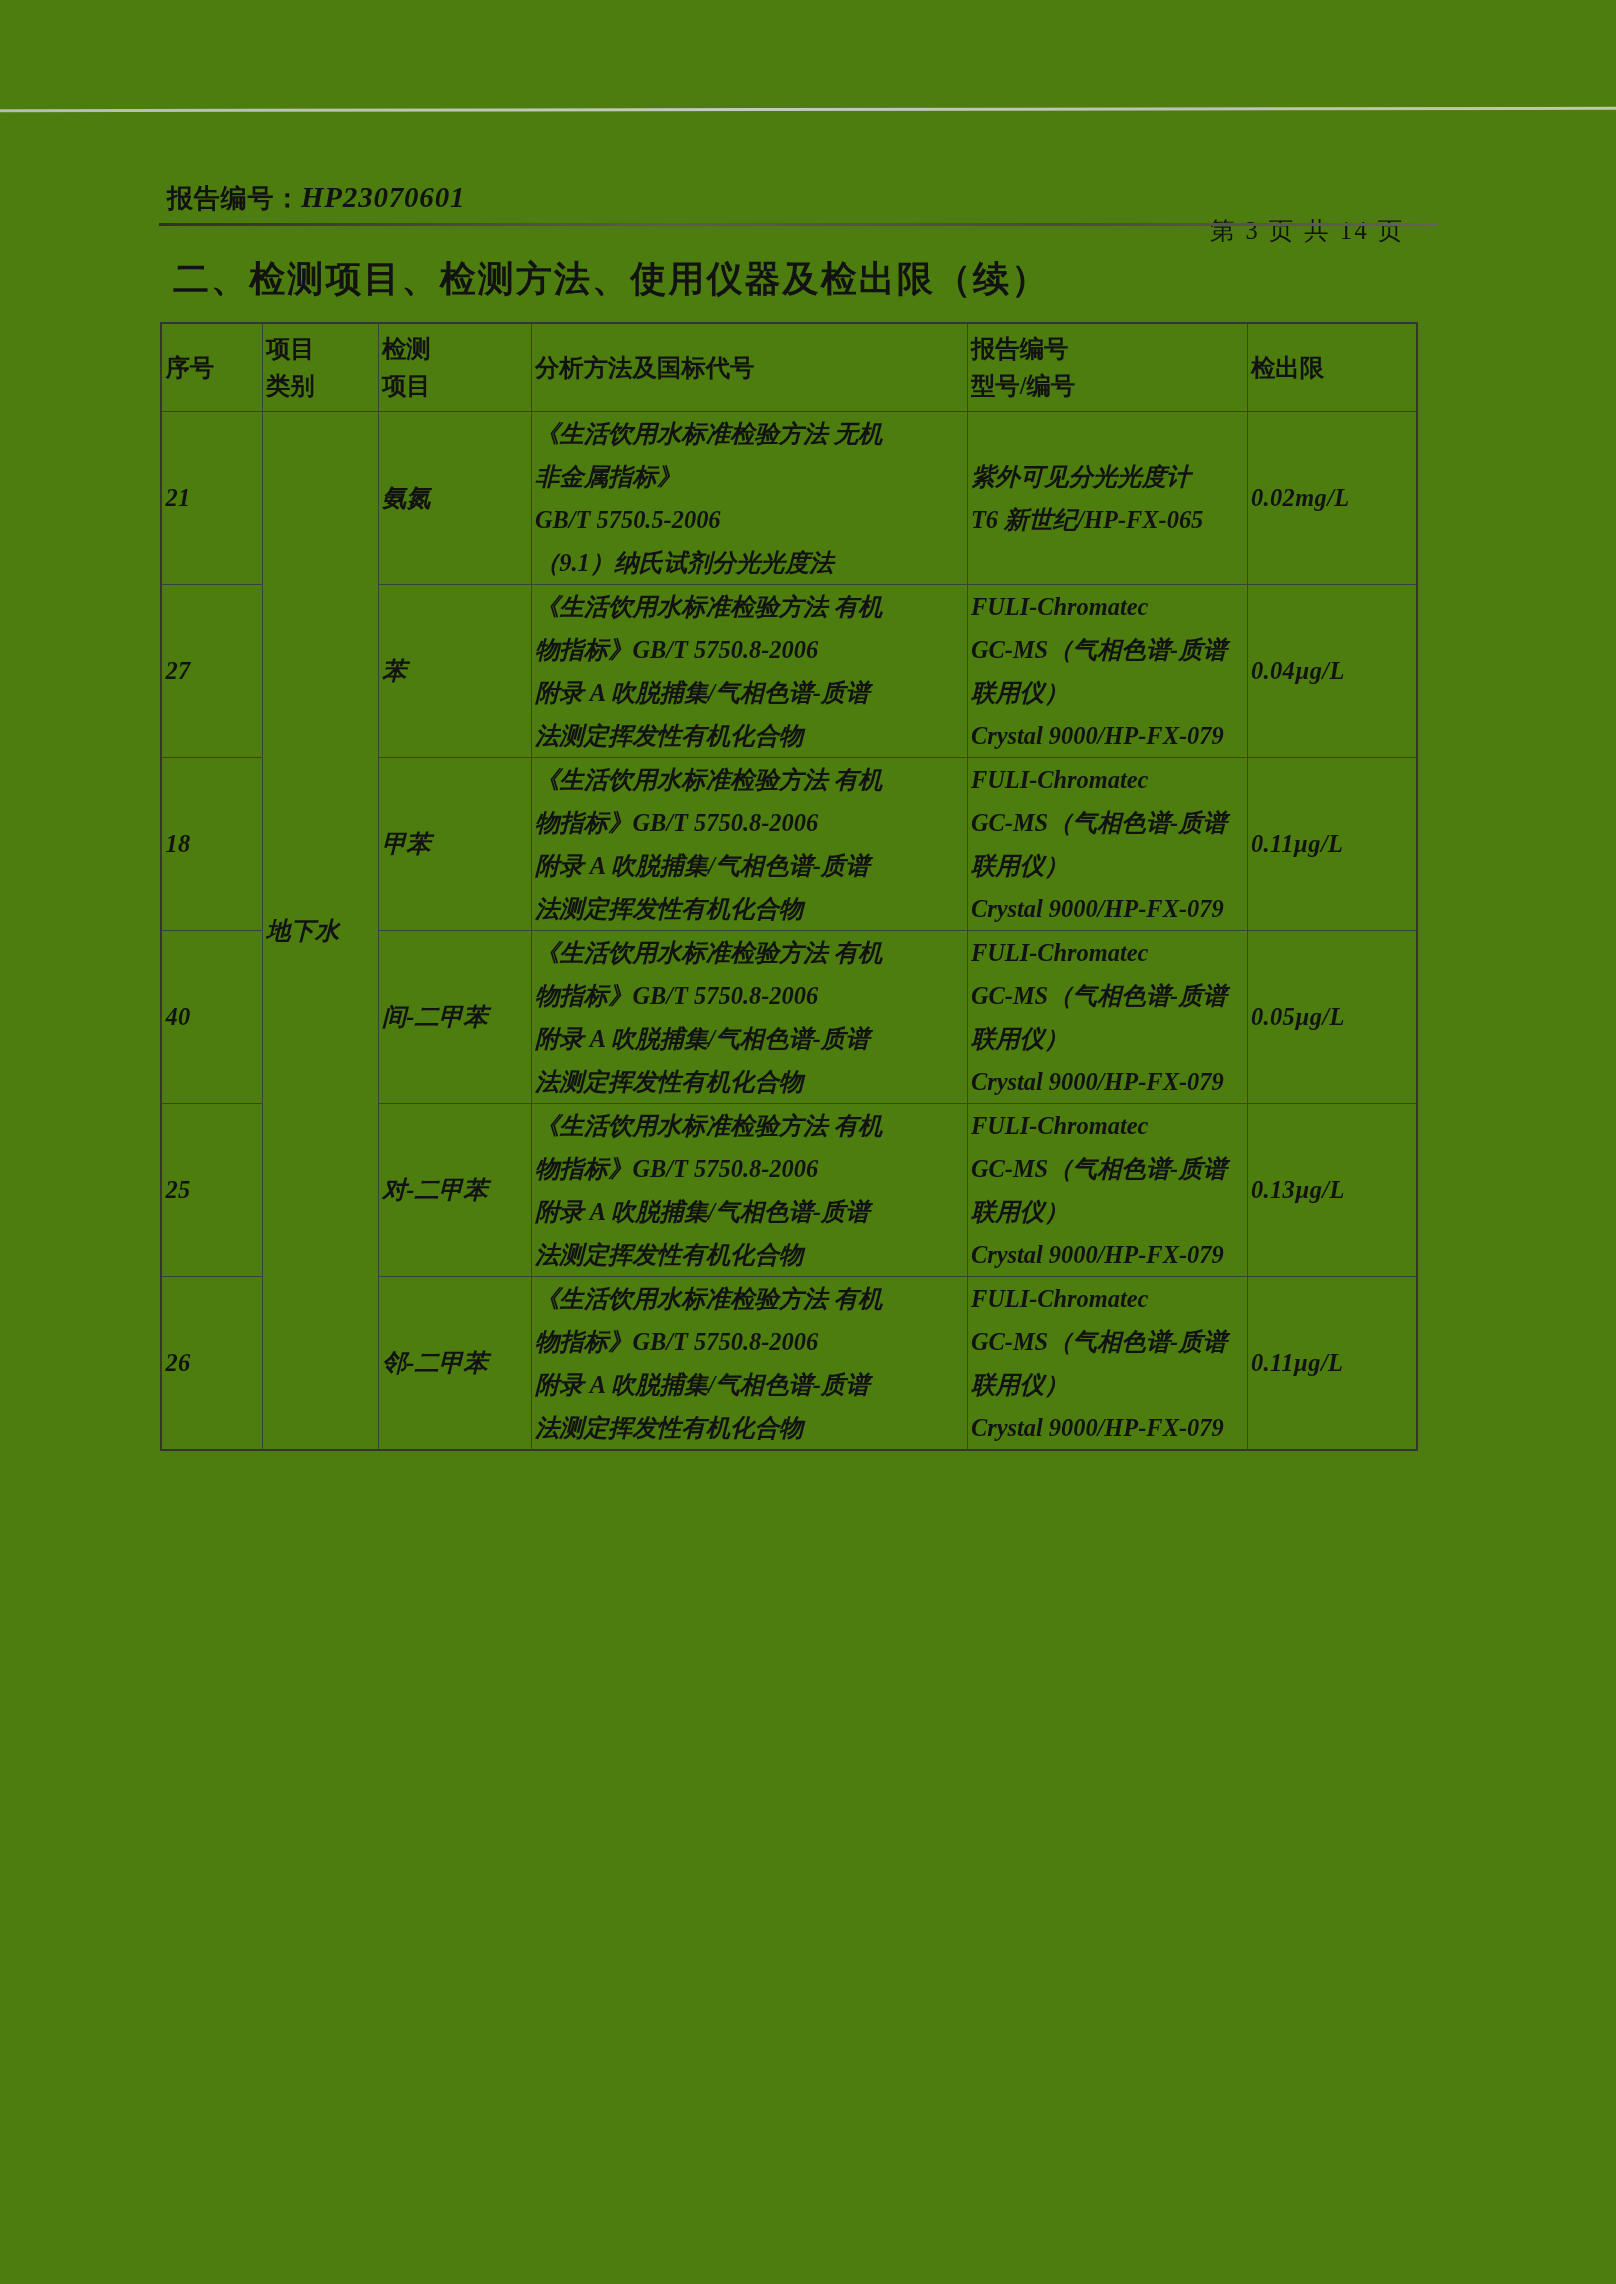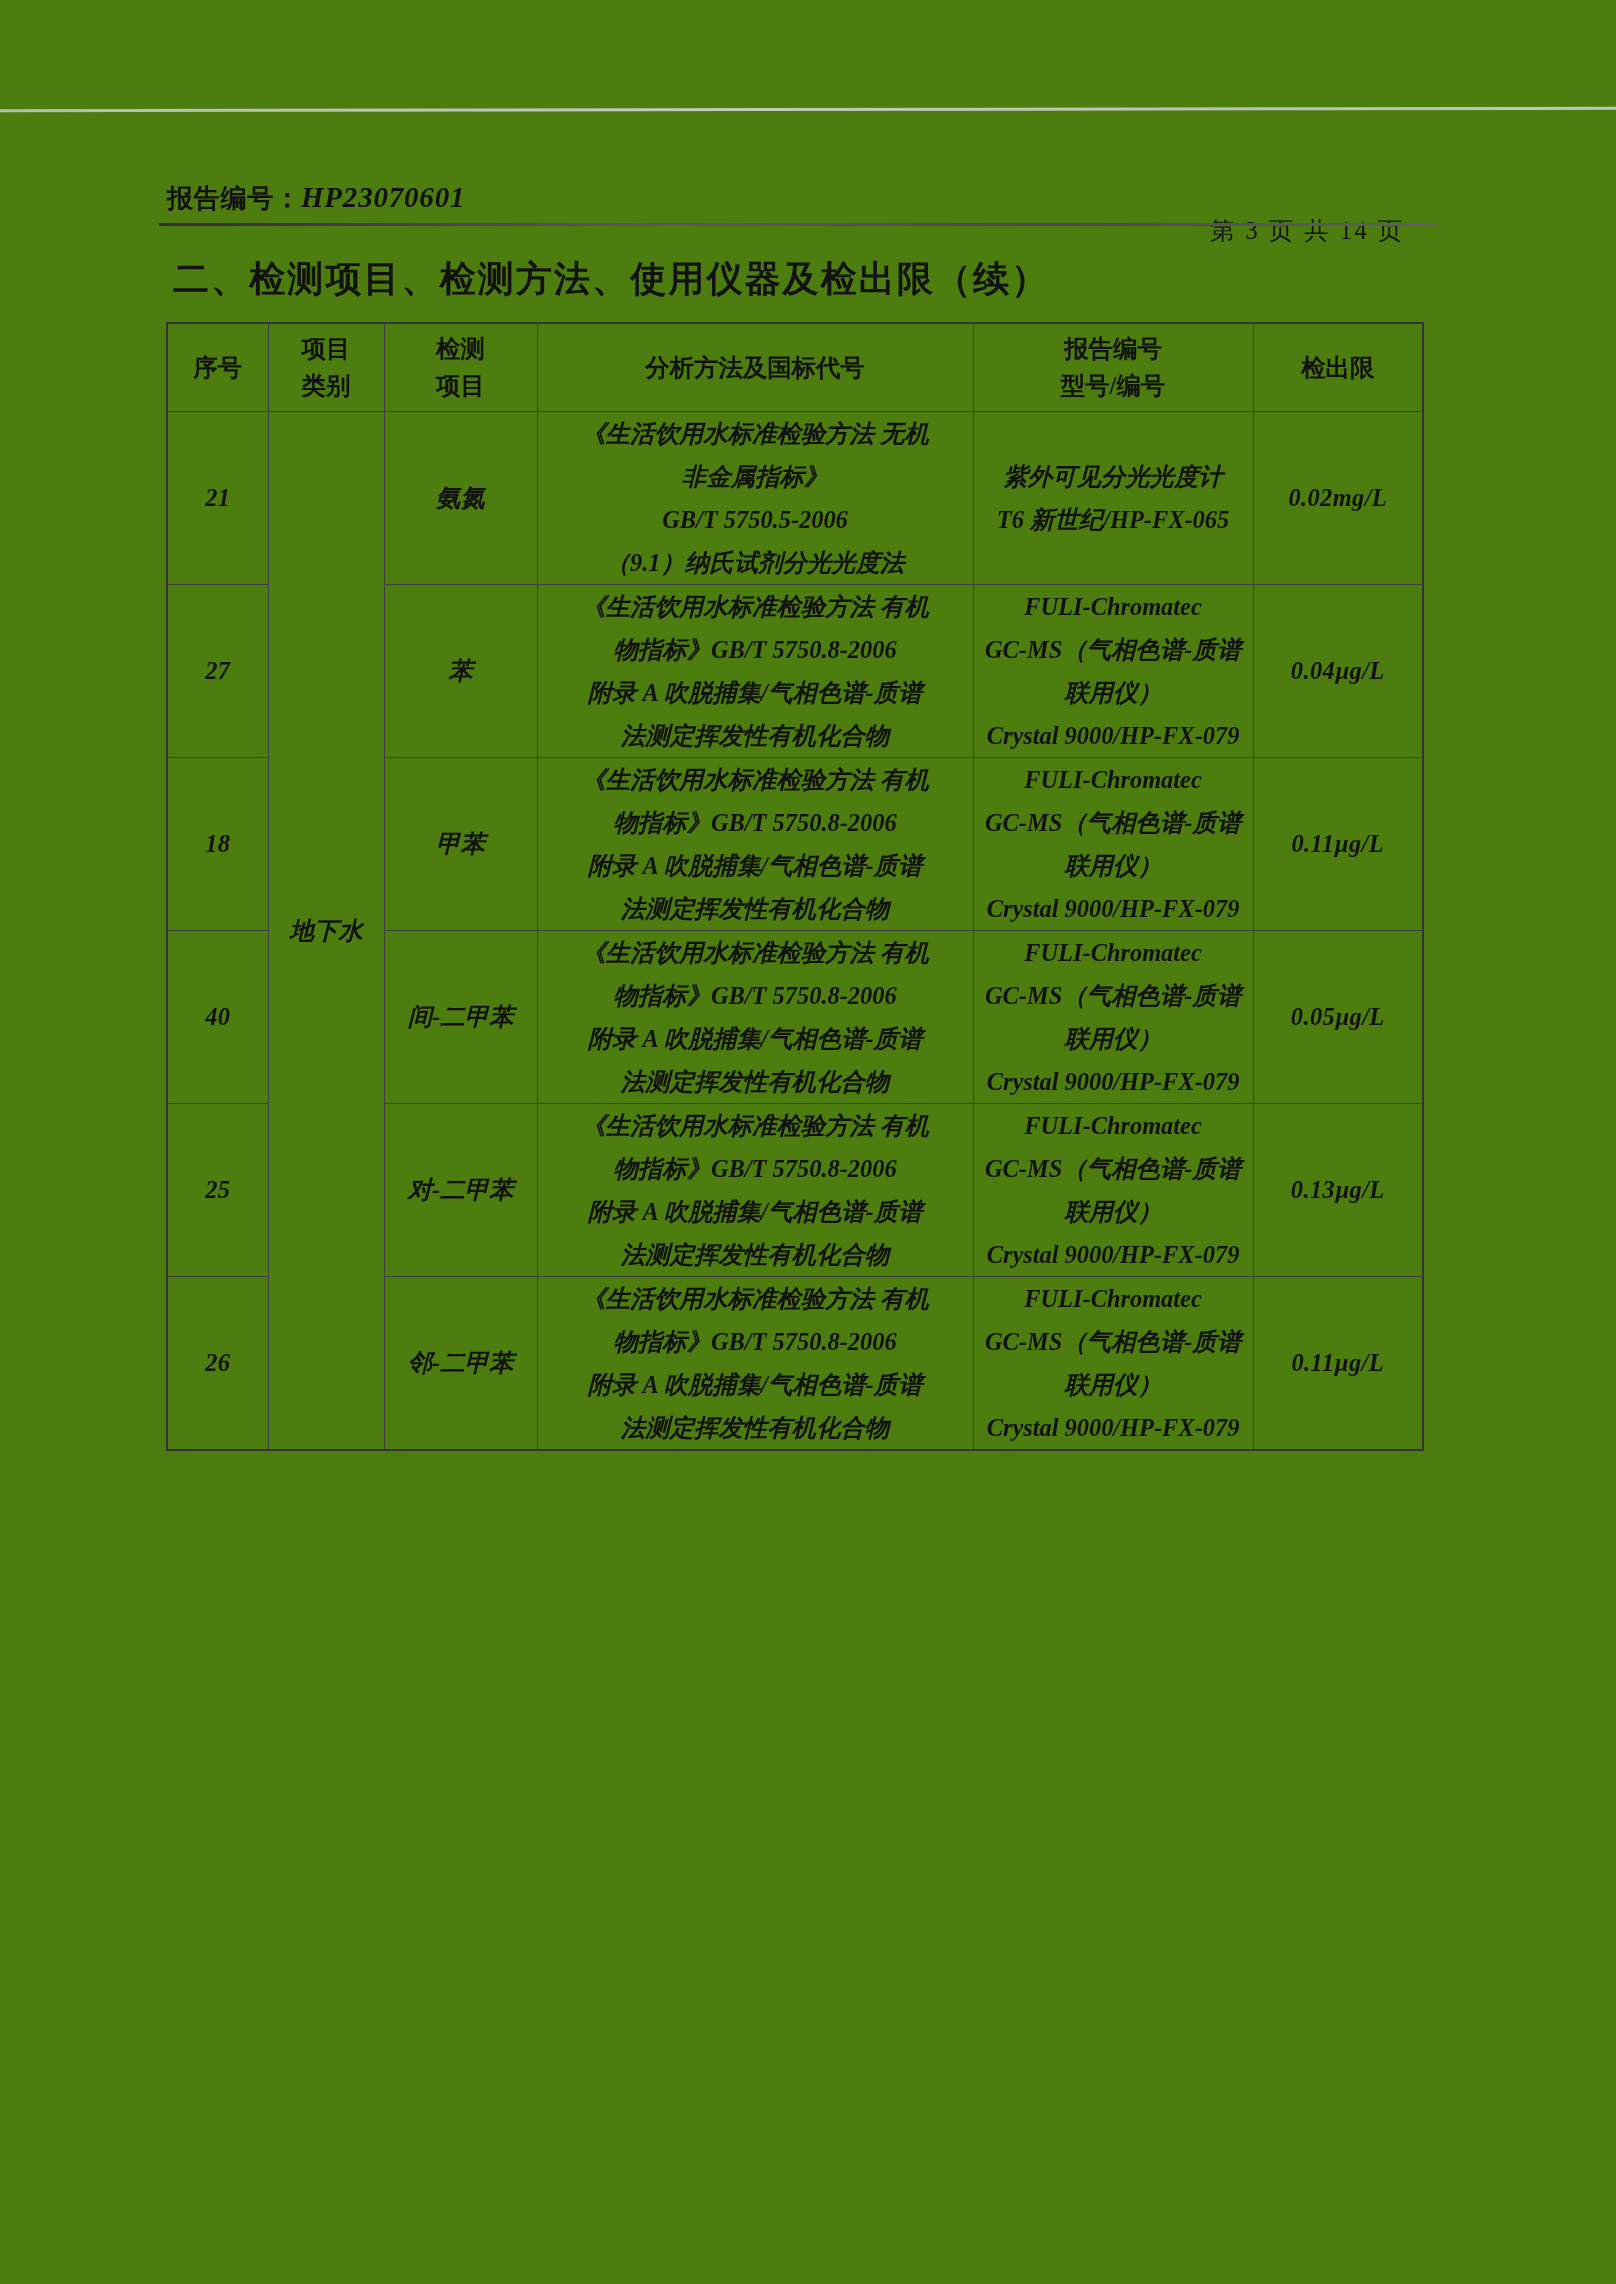--- a/index.html
+++ b/index.html
@@ -65,26 +65,26 @@
     left: 165px;
     top: 247px;
     margin: 8px;
     font-size: 36px;
     font-weight: 700;
     letter-spacing: 2.1px;
     white-space: nowrap;
   }
   table.items-table {
     position: absolute;
-    left: 166px;
+    left: 160px;
     top: 322px;
     width: 1257px;
     border-collapse: collapse;
     table-layout: fixed;
-    text-align: center;
+    text-align: left;
     font-size: 24.4px;
     font-weight: 600;
     border: 2.5px solid #343434;
   }
   .items-table th,
   .items-table td {
     border: 1.7px solid #3e3e3e;
     vertical-align: middle;
     padding: 0 3.4px;
     white-space: pre-line;

